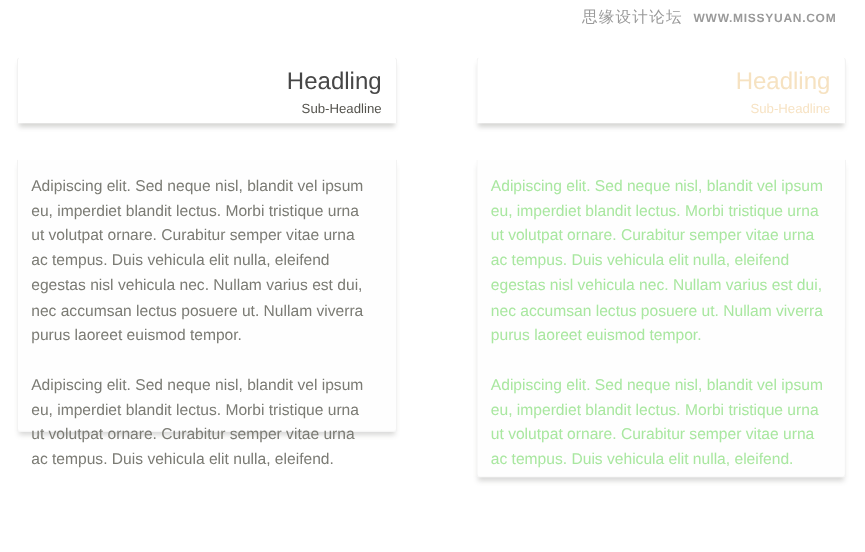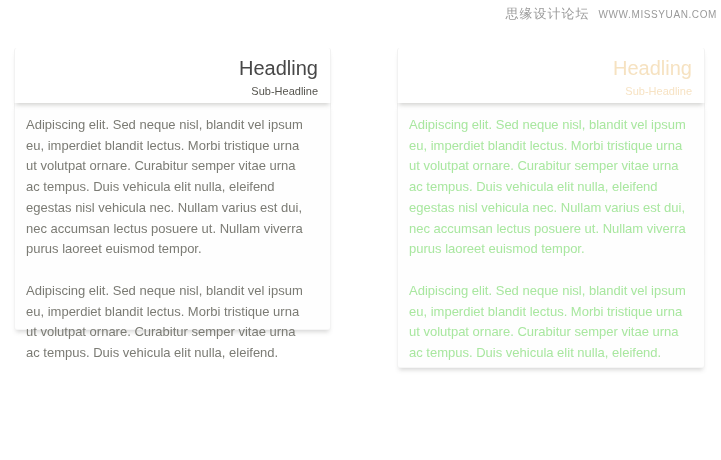--- a/index.html
+++ b/index.html
@@ -13,34 +13,34 @@
     width: 721px;
     height: 460px;
     background: #ffffff;
     overflow: hidden;
   }
 
   
   .watermark {
     position: absolute;
     top: 5px;
-    right: 4px;
+    right: 24px;
     display: flex;
     align-items: baseline;
     gap: 9px;
     color: #9a9a9a;
     white-space: nowrap;
   }
   .watermark .site-name {
     font-size: 13px;
     letter-spacing: 1px;
   }
   .watermark .site-url {
     font-size: 10px;
-    font-weight: normal;
+    font-weight: bold;
     letter-spacing: 0.6px;
   }
 
   
   .panel {
     position: absolute;
     top: 48px;
   }
   .panel.left  { left: 14px;  width: 317px; }
   .panel.right { left: 397px; width: 308px; }
@@ -79,20 +79,21 @@
     position: relative;
     z-index: 1;
     box-sizing: border-box;
     padding: 12px 12px 0 11px;
     background: #fefefe;
     border-left: 1px solid rgba(0,0,0,0.045);
     border-right: 1px solid rgba(0,0,0,0.045);
     border-bottom: 1px solid rgba(0,0,0,0.03);
     border-radius: 0 0 3px 3px;
     box-shadow: 0 4px 4px -2px rgba(100,100,95,0.25);
+    margin-top: 30px;
   }
   .panel.left  .panel-body { height: 227px; }
   .panel.right .panel-body { height: 265px; }
 
   .panel-body p {
     margin: 0;
     font-size: 13px;
     line-height: 20.7px;
     white-space: pre;          
     position: relative;

